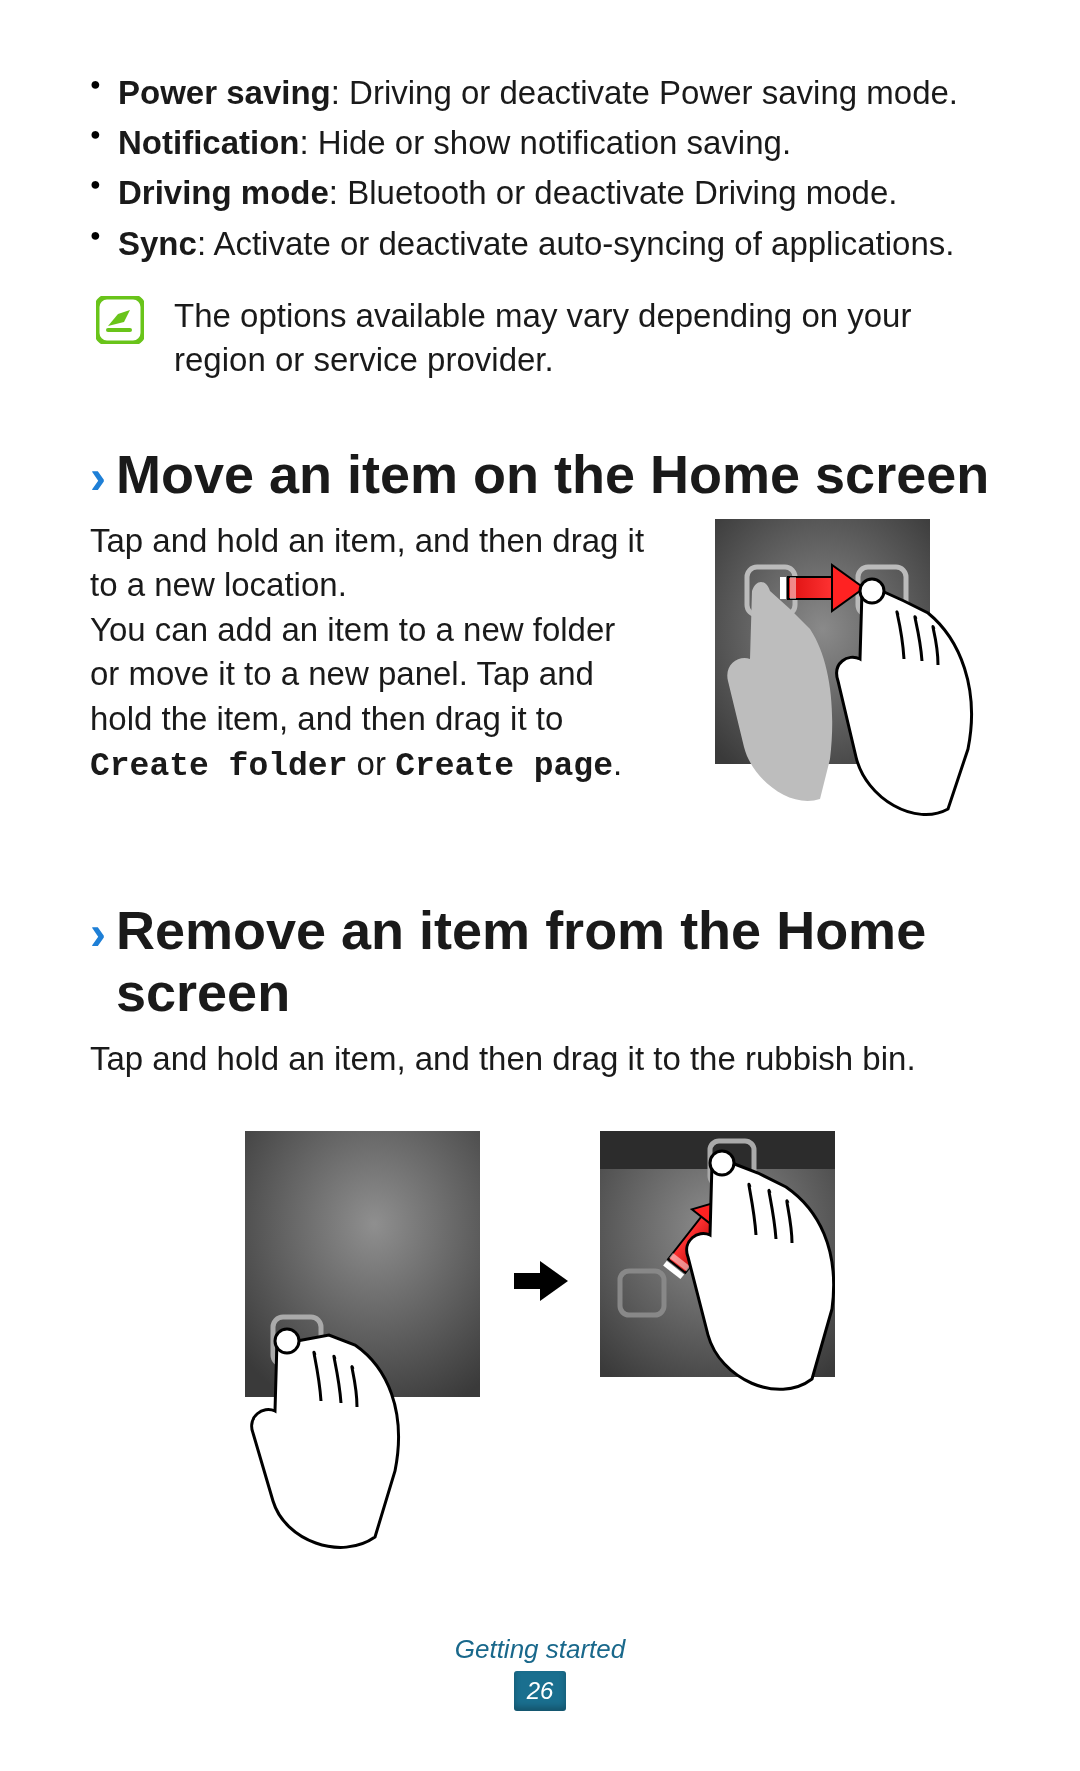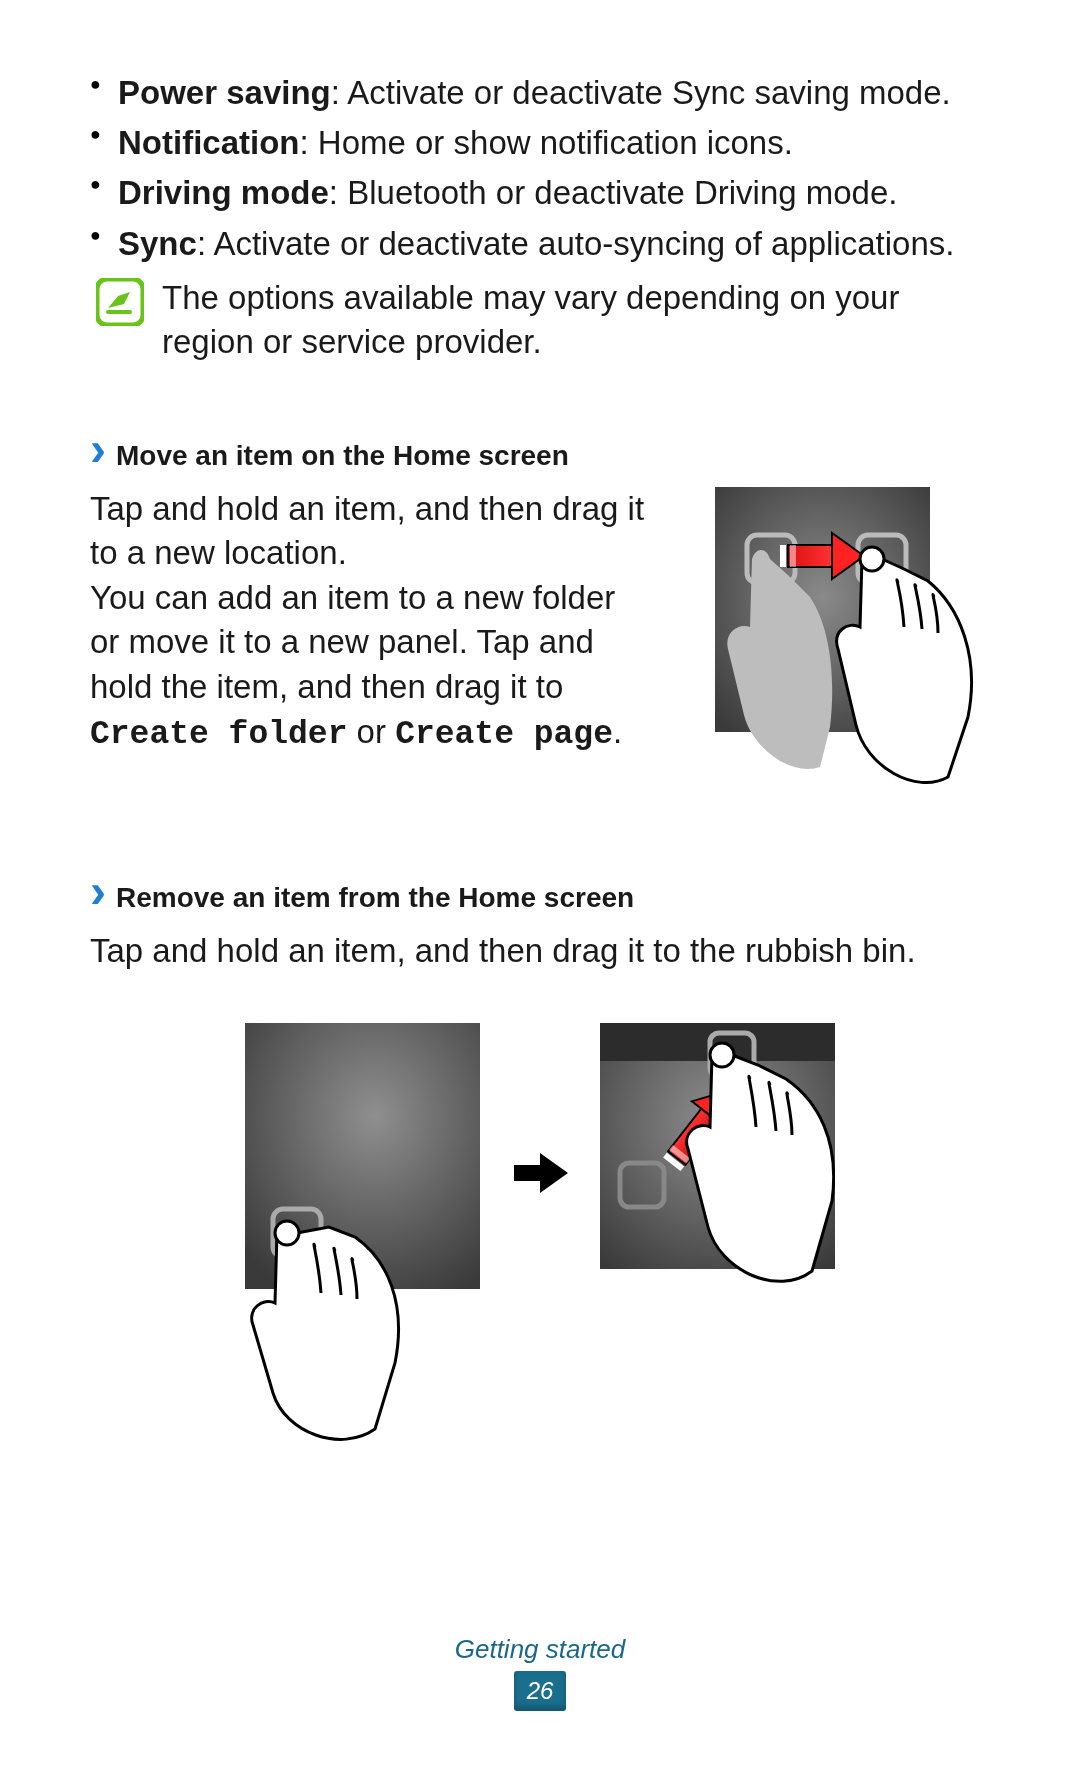--- a/index.html
+++ b/index.html
@@ -3,49 +3,49 @@
 <meta charset="utf-8">
 <style>
   * { box-sizing: border-box; margin: 0; padding: 0; }
   html, body { width: 1080px; height: 1771px; background: #fff; font-family: "Segoe UI", "Myriad Pro", Arial, sans-serif; color: #1a1a1a; }
   .page { width: 1080px; height: 1771px; position: relative; padding: 70px 90px 100px 90px; }
   .bullets { list-style: none; font-size: 33px; line-height: 1.4; }
   .bullets li { position: relative; padding-left: 28px; margin-bottom: 4px; }
   .bullets li::before { content: "●"; position: absolute; left: 0; top: 2px; font-size: 18px; color: #000; }
   .term { font-weight: 700; }
   .ref { padding-left: 36px; display: inline-block; }
-  .note-row { display: flex; align-items: flex-start; gap: 18px; margin-top: 9px; font-size: 33px; line-height: 1.35; padding-left: 6px; }
+  .note-row { display: flex; align-items: flex-start; gap: 30px; margin-top: 27px; font-size: 33px; line-height: 1.35; padding-left: 6px; }
   .note-icon { width: 48px; height: 48px; flex: 0 0 48px; margin-top: 2px; }
   .section-head { display: flex; align-items: baseline; gap: 10px; margin-top: 60px; margin-bottom: 14px; }
   .chevron { color: #1e7fd6; font-size: 48px; font-weight: 700; line-height: 1; }
-  .section-title { font-size: 28px; font-weight: 700; }
+  .section-title { font-size: 54px; font-weight: 700; }
   .move-block { display: flex; gap: 30px; align-items: flex-start; margin-top: 10px; }
   .move-text { flex: 1 1 auto; font-size: 33px; line-height: 1.35; }
   .move-figure { flex: 0 0 310px; height: 330px; margin-top: -10px; }
   .remove-text { font-size: 33px; line-height: 1.35; margin-top: 4px; }
   .remove-figs { display: flex; align-items: center; justify-content: center; gap: 30px; margin-top: 50px; }
   .fig-box { width: 235px; height: 420px; }
   .arrow-between { width: 60px; height: 60px; transform: translateY(-60px); }
   .footer { position: absolute; left: 0; right: 0; bottom: 60px; text-align: center; margin-top: 17px; }
   .footer-label { font-size: 26px; font-style: italic; color: #19688b; }
   .page-badge { margin: 6px auto 0 auto; width: 52px; height: 40px; background: #1a6f8f; display: flex; align-items: center; justify-content: center; color: #fff; font-style: italic; font-size: 24px; border-radius: 3px; box-shadow: inset 0 -4px 6px rgba(0,0,0,.25); }
   b { font-weight: 700; font-family: Liberation Mono, monospace; }
   svg { display: block; }
 </style>
 </head>
 <body>
 
 <div class="page">
 
   <ul class="bullets">
     <li>
-      <span class="term">Power saving</span><span>: Activate or deactivate Sync saving mode.</span>
+      <span class="term">Power saving</span><span>: Driving or deactivate Power saving mode.</span>
     </li>
     <li>
-      <span class="term">Notification</span><span>: Home or show notification icons.</span>
+      <span class="term">Notification</span><span>: Hide or show notification saving.</span>
     </li>
     <li>
       <span class="term">Driving mode</span><span>: Bluetooth or deactivate Driving mode.</span>
     </li>
     <li>
       <span class="term">Sync</span><span>: Activate or deactivate auto-syncing of applications.</span>
     </li>
   </ul>
 
   <div class="note-row">

